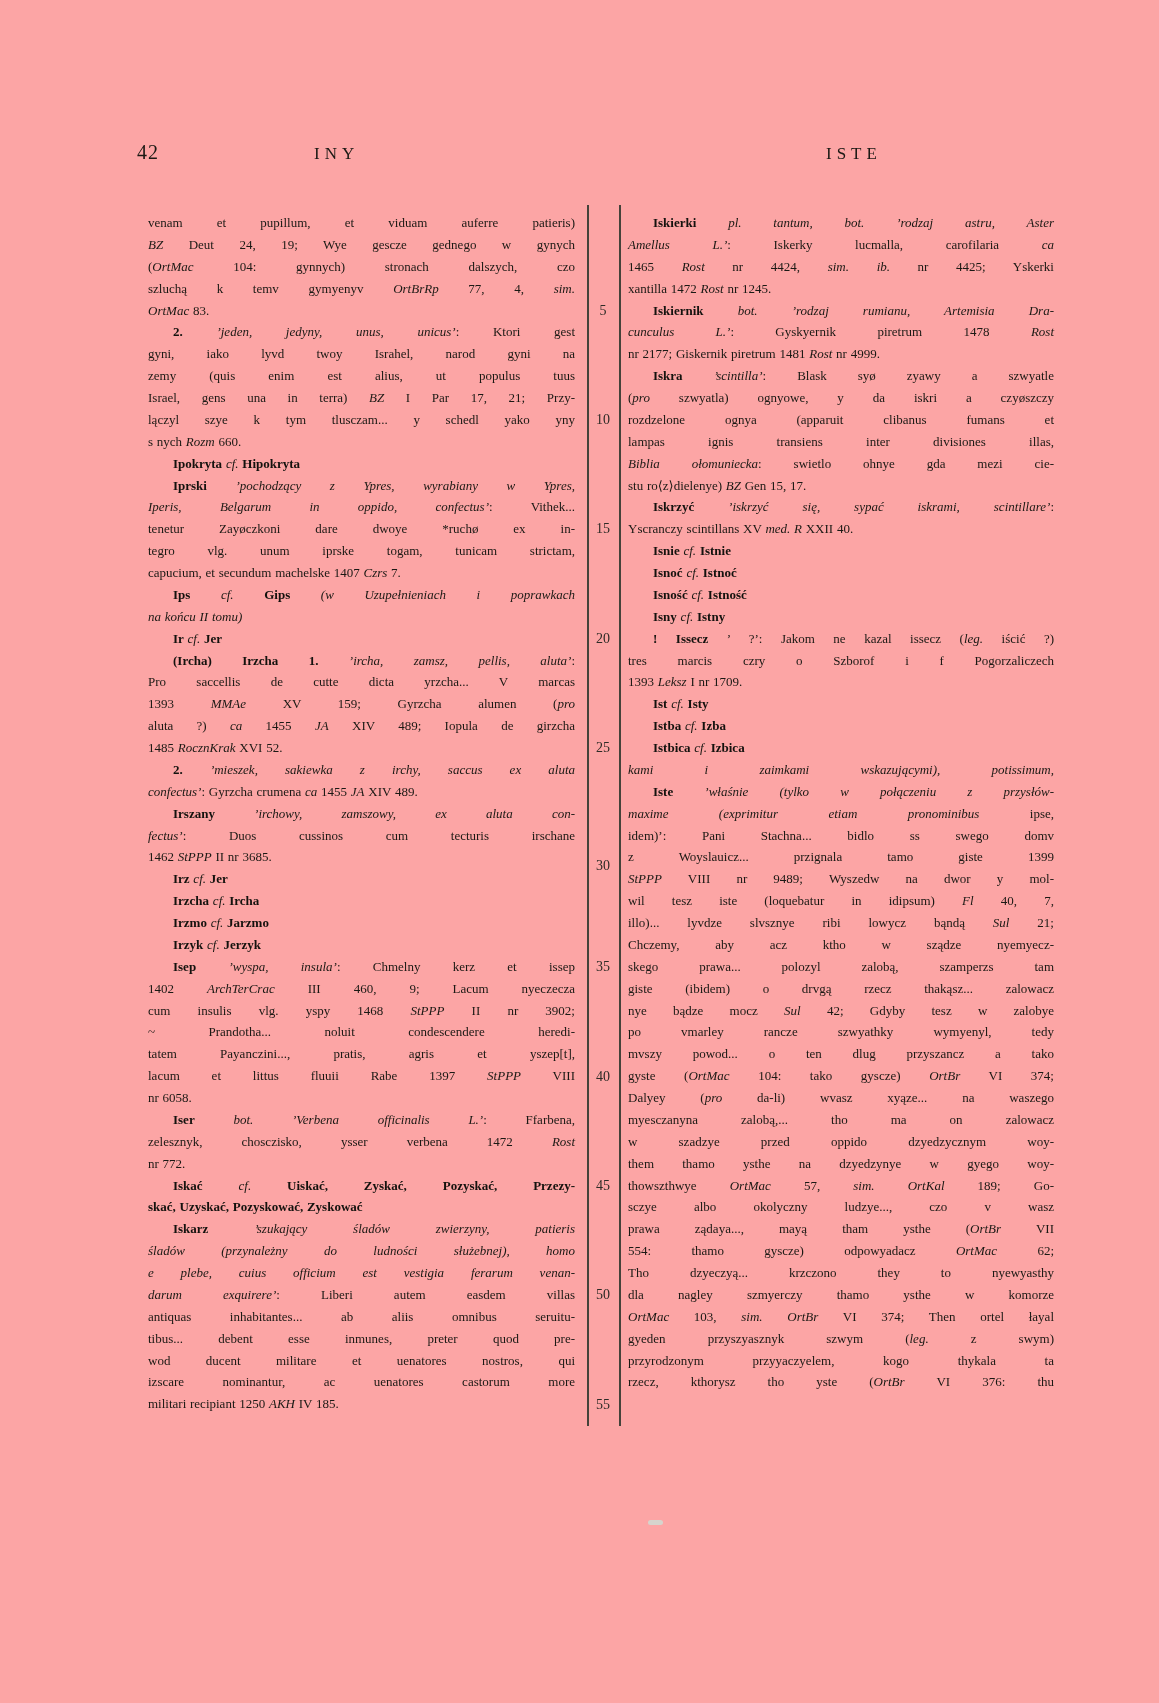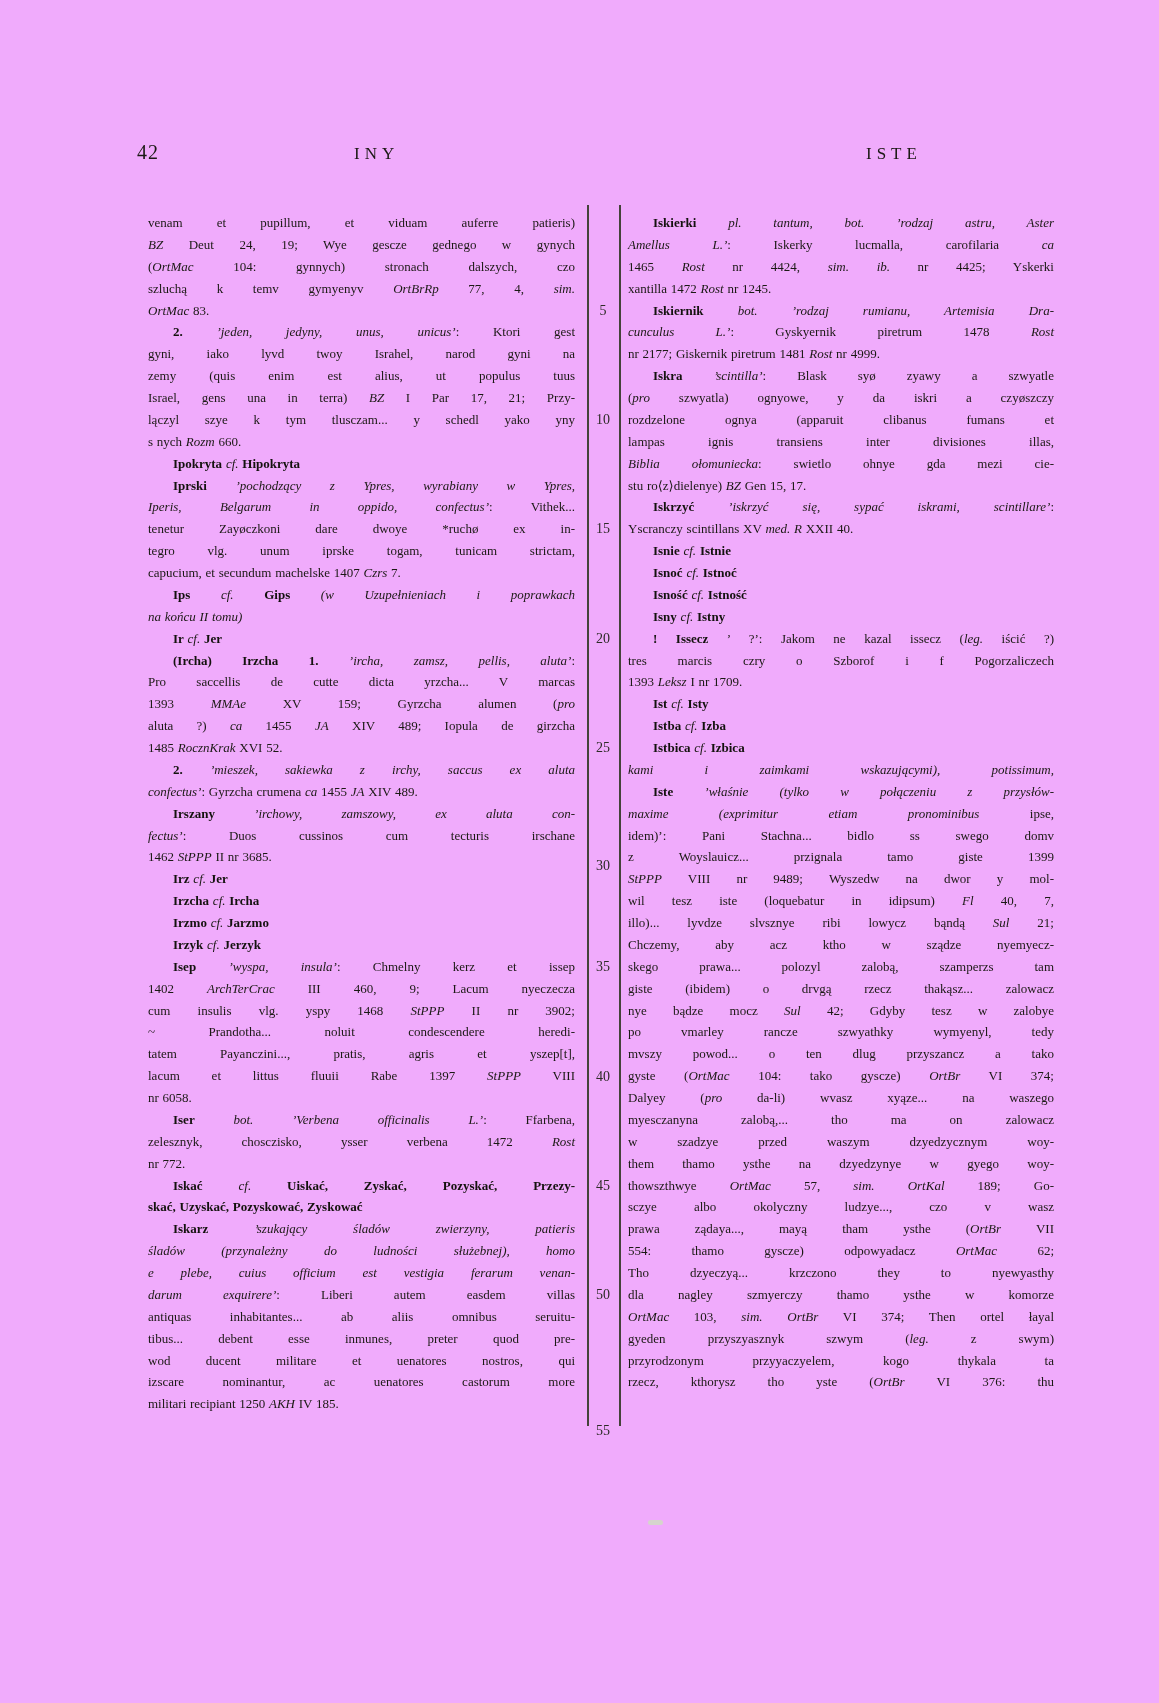--- a/index.html
+++ b/index.html
@@ -1,32 +1,32 @@
 <!DOCTYPE html>
 <html><head>
 <meta charset="utf-8">
 <style>
   html,body { margin:0; padding:0; background:#e8e8e4; }
   .page {
     position:relative;
     width:1159px; height:1703px;
     margin:0 auto;
-    background:#f0abfc;
+    background:#fca5a5;
     font-family:"Liberation Serif", serif;
     color:#1b1914;
     overflow:hidden;
   }
   
   .pagenum {
     position:absolute; left:137px; top:141px;
     font-size:20px; letter-spacing:1px;
   }
   .guide {
     position:absolute; top:144px;
-    font-size:17px; letter-spacing:5px;margin-left:40px;
+    font-size:17px; letter-spacing:5px;
   }
   .guide.left  { left:314px; }
   .guide.right { left:826px; }
 
   
   .col {
     position:absolute; top:212px;
     font-size:13px;
   }
   .col.left  { left:148px; width:427px; }
@@ -137,21 +137,21 @@
       <div class="gnum" style="top: 299.54px;">5</div>
       <div class="gnum" style="top: 408.965px;">10</div>
       <div class="gnum" style="top: 518.39px;">15</div>
       <div class="gnum" style="top: 627.815px;">20</div>
       <div class="gnum" style="top: 737.24px;">25</div>
       <div class="gnum" style="top: 846.665px; margin-top: 8px;">30</div>
       <div class="gnum" style="top: 956.09px;">35</div>
       <div class="gnum" style="top: 1065.52px;">40</div>
       <div class="gnum" style="top: 1174.94px;">45</div>
       <div class="gnum" style="top: 1284.37px;">50</div>
-      <div class="gnum" style="top: 1393.79px; margin-top: 26px;">55</div>
+      <div class="gnum" style="top: 1393.79px;">55</div>
     </div>
   <div class="vrule r2"></div>
 
   <div class="col right" id="rightcol">
       <div class="line ind j"><b>Iskierki</b> <i>pl. tantum, bot. ’rodzaj astru, Aster</i></div>
       <div class="line j"><i>Amellus L.’</i>: Iskerky lucmalla, carofilaria <i>ca</i></div>
       <div class="line j">1465 <i>Rost</i> nr 4424, <i>sim. ib.</i> nr 4425; Yskerki</div>
       <div class="line">xantilla 1472 <i>Rost</i> nr 1245.</div>
       <div class="line ind j"><b>Iskiernik</b> <i>bot. ’rodzaj rumianu, Artemisia Dra-</i></div>
       <div class="line j"><i>cunculus L.’</i>: Gyskyernik piretrum 1478 <i>Rost</i></div>
@@ -184,21 +184,21 @@
       <div class="line j">illo)... lyvdze slvsznye ribi lowycz bąndą <i>Sul</i> 21;</div>
       <div class="line j">Chczemy, aby acz ktho w sządze nyemyecz-</div>
       <div class="line j">skego prawa... polozyl zalobą, szamperzs tam</div>
       <div class="line j">giste (ibidem) o drvgą rzecz thakąsz... zalowacz</div>
       <div class="line j">nye bądze mocz <i>Sul</i> 42; Gdyby tesz w zalobye</div>
       <div class="line j">po vmarley rancze szwyathky wymyenyl, tedy</div>
       <div class="line j">mvszy powod... o ten dlug przyszancz a tako</div>
       <div class="line j">gyste (<i>OrtMac</i> 104: tako gyscze) <i>OrtBr</i> VI 374;</div>
       <div class="line j">Dalyey (<i>pro</i> da-li) wvasz xyąze... na waszego</div>
       <div class="line j">myesczanyna zalobą,... tho ma on zalowacz</div>
-      <div class="line j">w szadzye przed waszym dzyedzycznym woy-</div>
+      <div class="line j">w szadzye przed oppido dzyedzycznym woy-</div>
       <div class="line j">them thamo ysthe na dzyedzynye w gyego woy-</div>
       <div class="line j">thowszthwye <i>OrtMac</i> 57, <i>sim. OrtKal</i> 189; Go-</div>
       <div class="line j">sczye albo okolyczny ludzye..., czo v wasz</div>
       <div class="line j">prawa ządaya..., mayą tham ysthe (<i>OrtBr</i> VII</div>
       <div class="line j">554: thamo gyscze) odpowyadacz <i>OrtMac</i> 62;</div>
       <div class="line j">Tho dzyeczyą... krzczono they to nyewyasthy</div>
       <div class="line j">dla nagley szmyerczy thamo ysthe w komorze</div>
       <div class="line j"><i>OrtMac</i> 103, <i>sim. OrtBr</i> VI 374; Then ortel łayal</div>
       <div class="line j">gyeden przyszyasznyk szwym (<i>leg.</i> z swym)</div>
       <div class="line j">przyrodzonym przyyaczyelem, kogo thykala ta</div>

